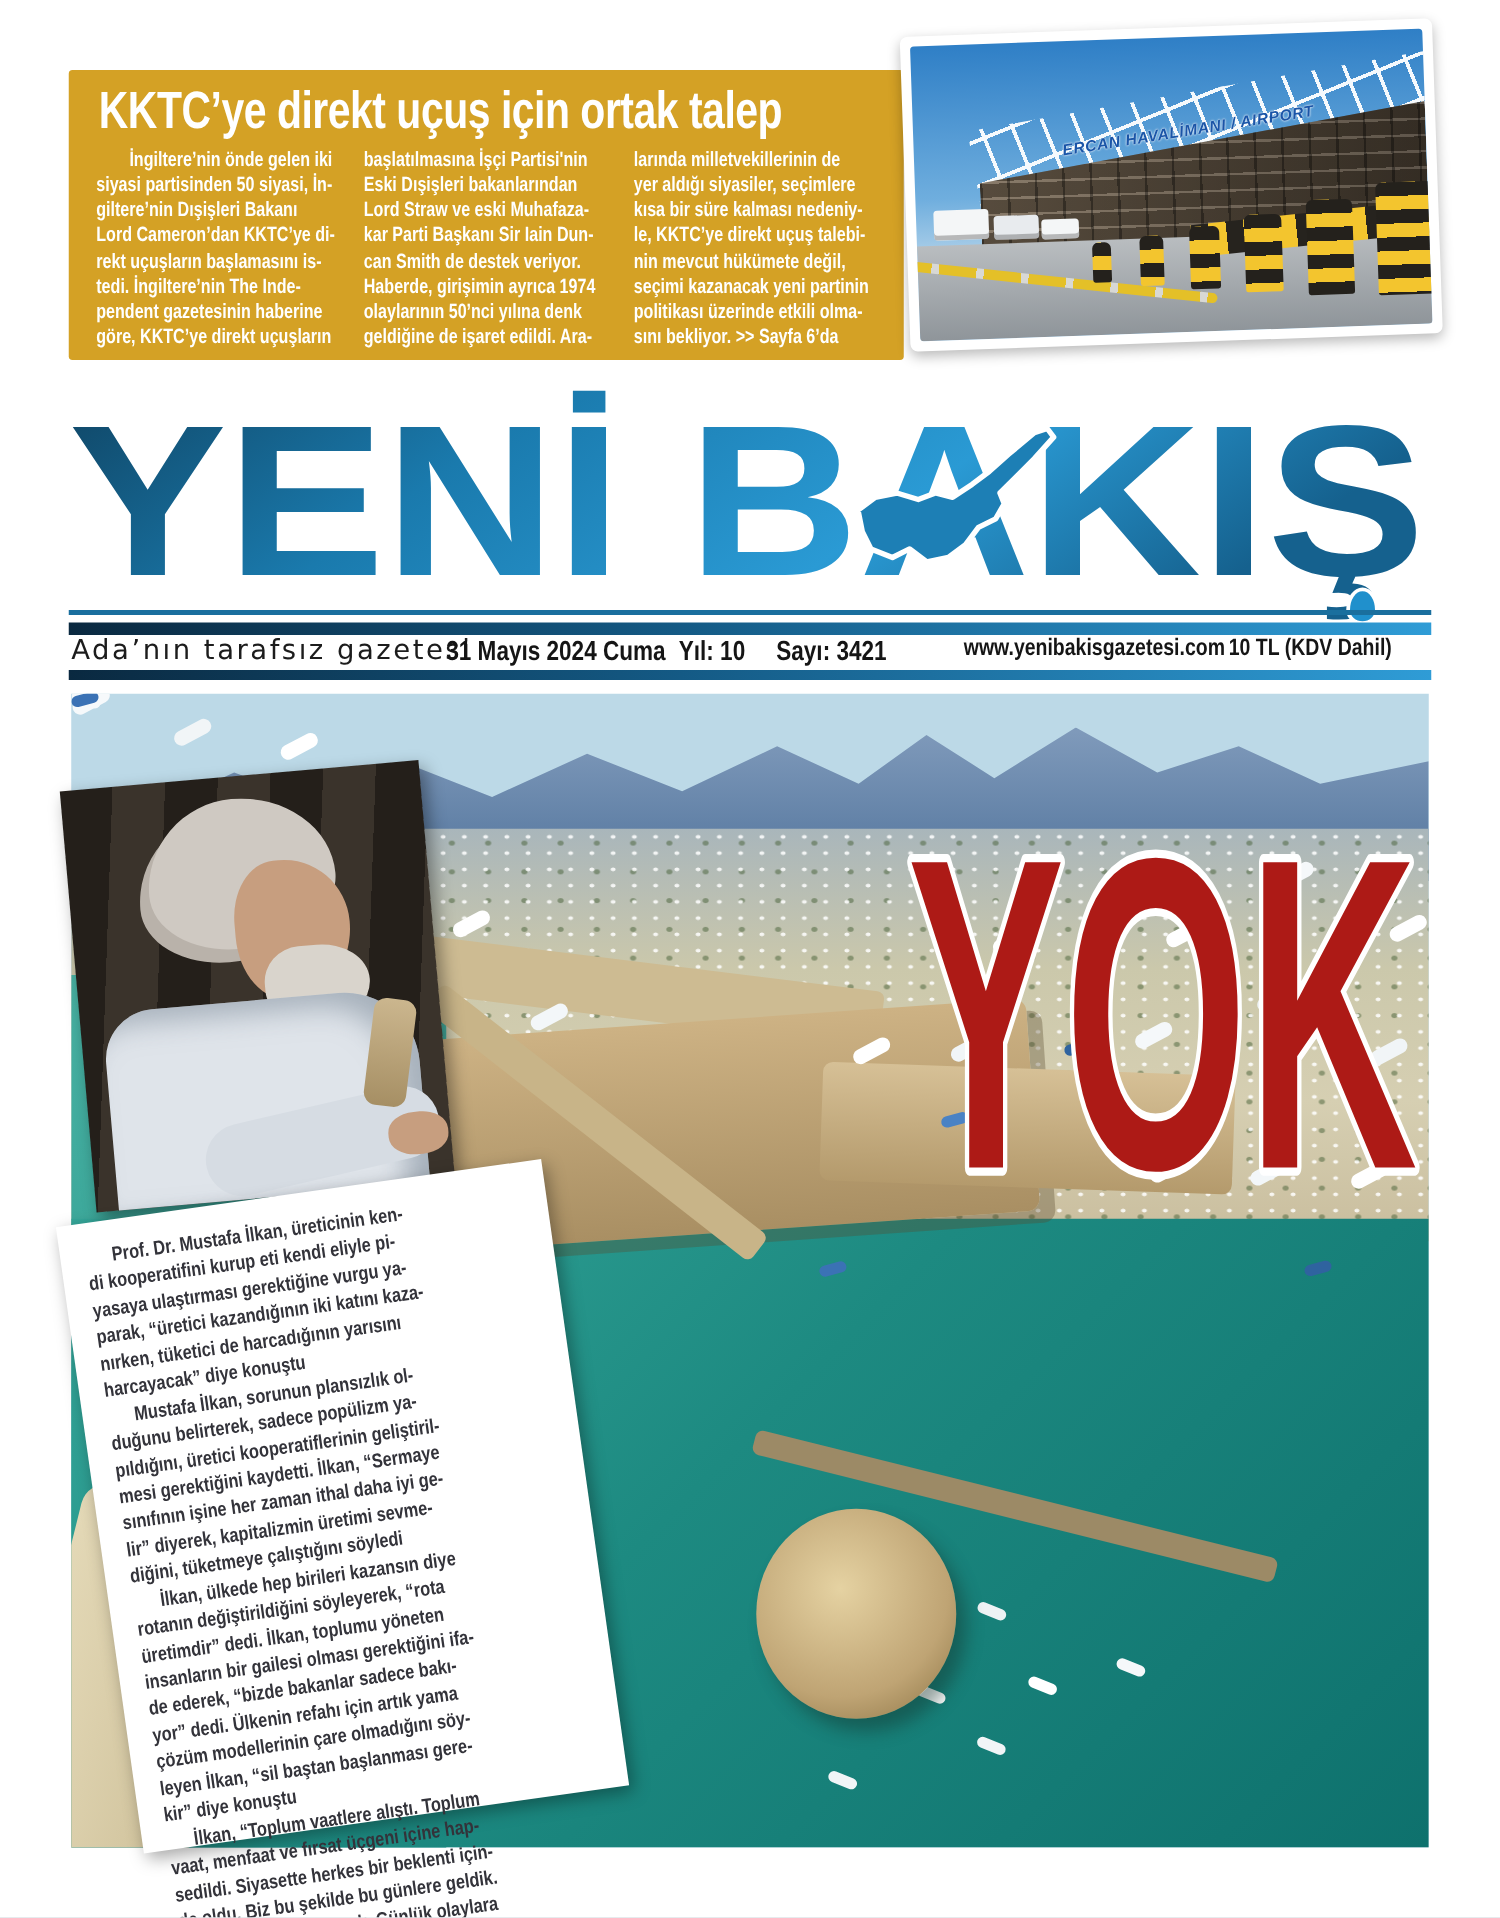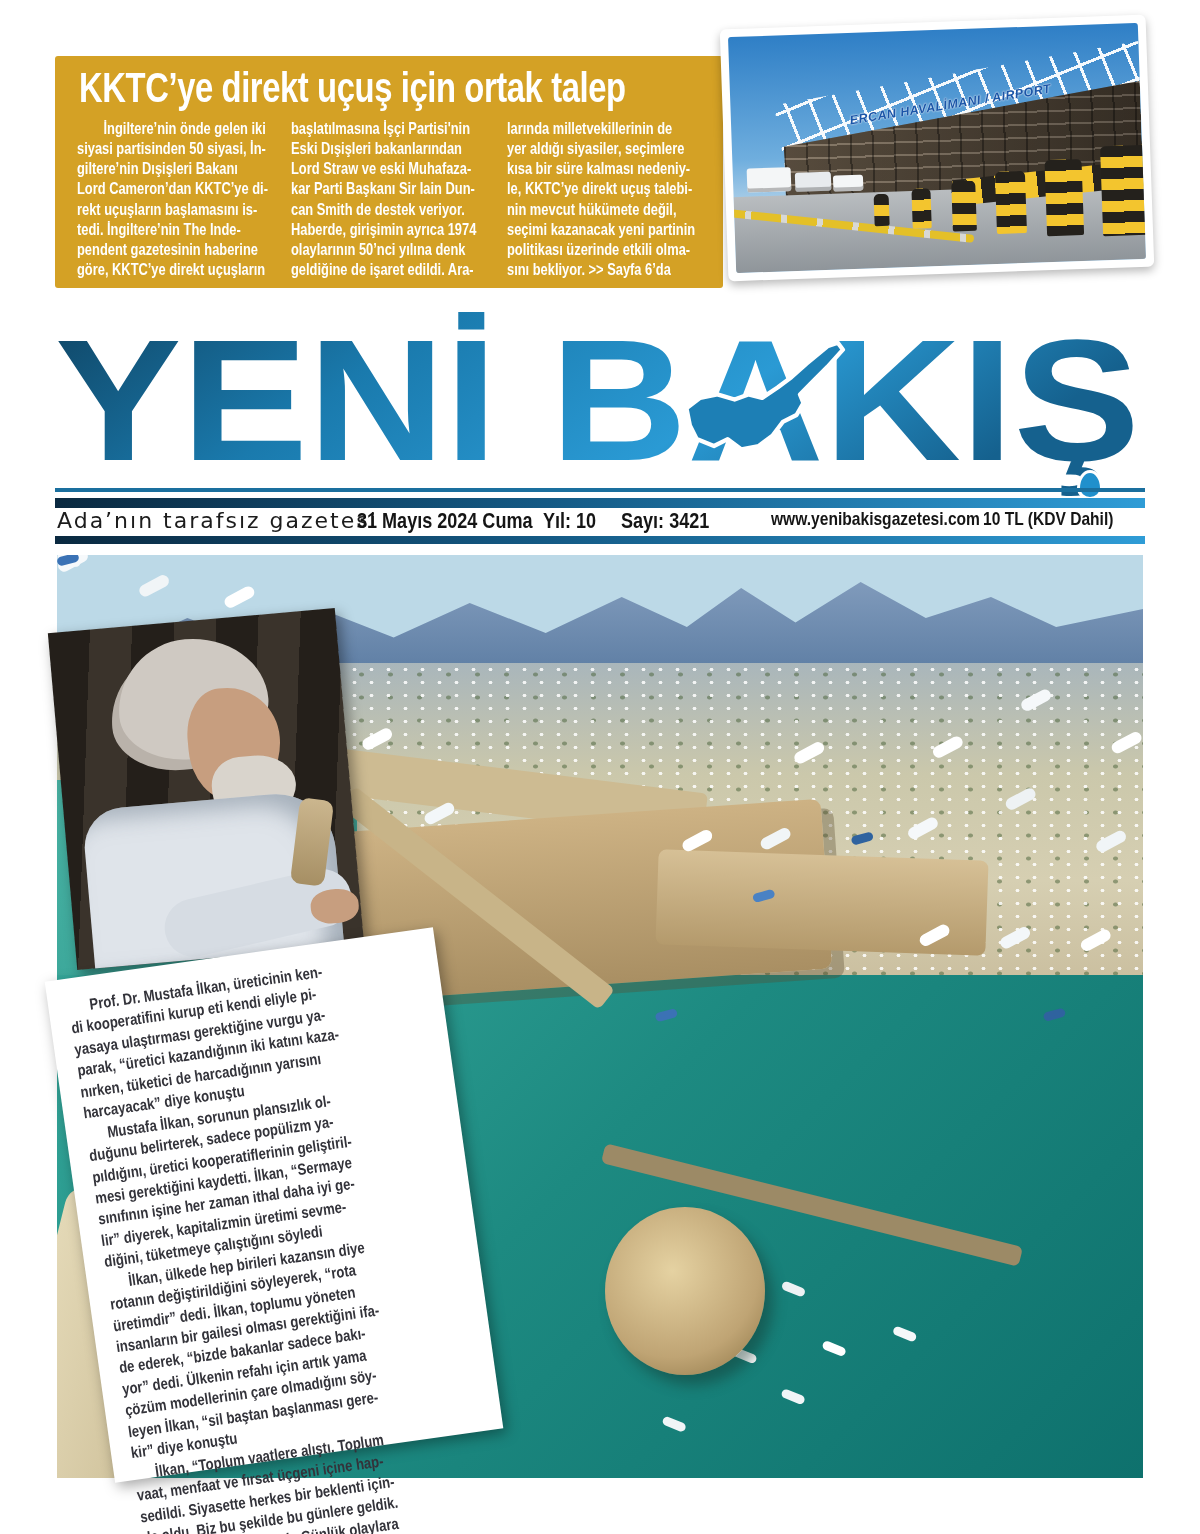--- a/index.html
+++ b/index.html
@@ -243,20 +243,25 @@
     <div class="mp-castle"></div>
     <div class="mp-castle2"></div>
     <div class="mp-pier1"></div>
     <div class="mp-pier2"></div>
     <div class="boats boats-a"></div>
     <div class="boats boats-b"></div>
     <div class="boats boats-blue"></div>
     <div class="mp-tower"></div>
   </figure>
 
+  <div class="hl-yok">
+    <svg width="430" height="300">
+      <text x="8" y="292" font-family="Liberation Sans, sans-serif" font-size="355" font-weight="bold" textLength="408" lengthAdjust="spacingAndGlyphs" fill="#ad1a16" stroke="#ffffff" stroke-width="13" paint-order="stroke" stroke-linejoin="round">YOK</text>
+    </svg>
+  </div>
 
   <figure class="portrait">
     <div class="po-hair"></div>
     <div class="po-face"></div>
     <div class="po-beard"></div>
     <div class="po-shirt"></div>
     <div class="po-arm"></div>
     <div class="po-mic"></div>
     <div class="po-hand"></div>
   </figure>

